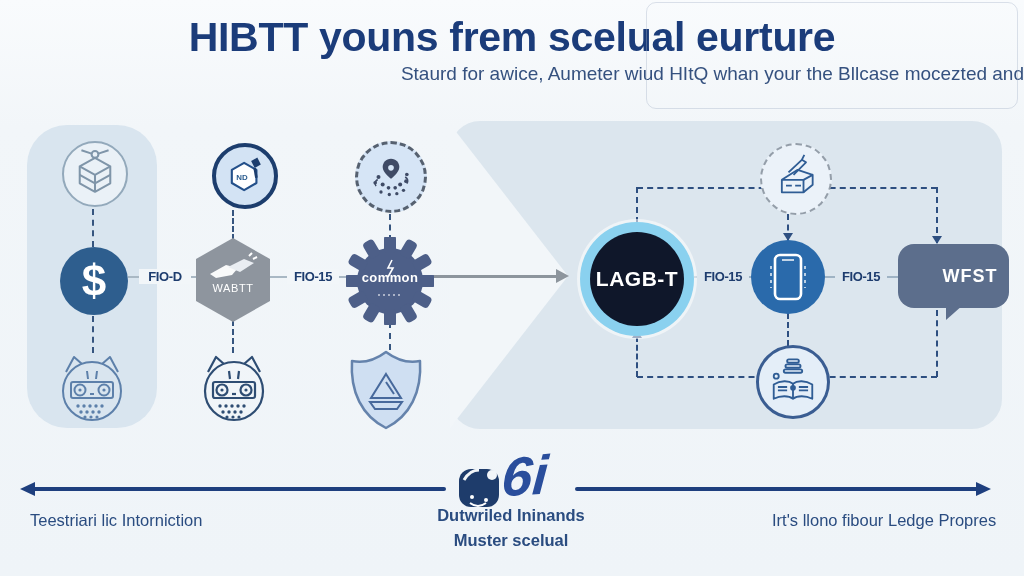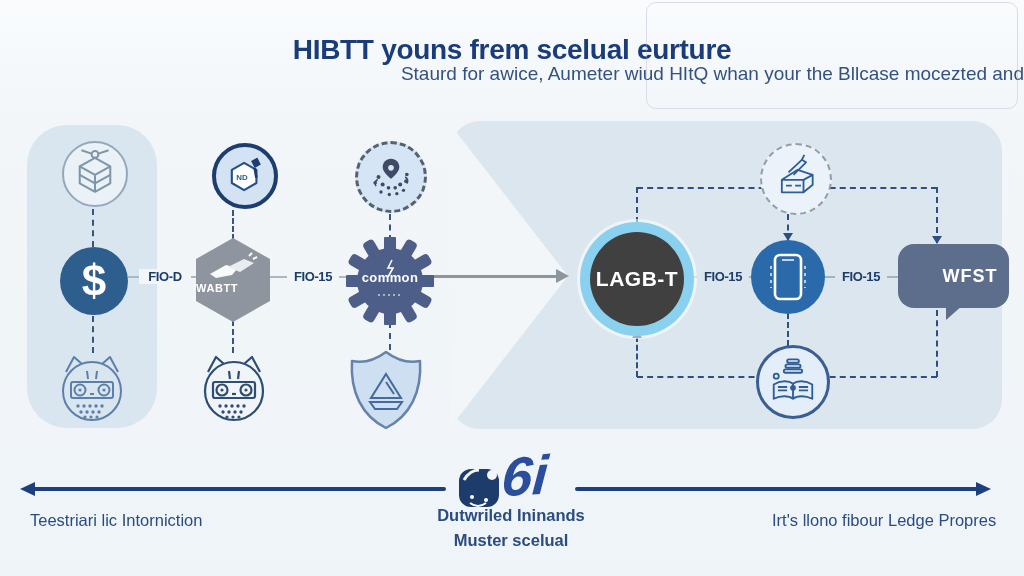--- a/index.html
+++ b/index.html
@@ -1,22 +1,22 @@
 <!DOCTYPE html>
 <html><head>
 <meta charset="utf-8">
 <style>
   html,body{margin:0;padding:0;}
   body{font-family:"Liberation Sans",sans-serif;background:#e8edf2;}
   #stage{position:relative;width:1024px;height:576px;overflow:hidden;
          background:linear-gradient(180deg,#f9fbfd 0%,#f2f6f9 22%,#eff4f8 100%);}
   .abs{position:absolute;}
   
-  .title{left:0;top:34px;width:1024px;text-align:center;color:#1b3c7a;
-         font-size:28px;font-weight:bold;letter-spacing:-0.3px;}
+  .title{left:0;top:14px;width:1024px;text-align:center;color:#1b3c7a;
+         font-size:41px;font-weight:bold;letter-spacing:-0.3px;}
   .sub{left:0;width:1024px;text-align:right;color:#35517f;font-size:19px;}
   .sub1{top:63px;} .sub2{top:89px;}
   
   .left-panel{left:27px;top:125px;width:130px;height:303px;border-radius:40px;background:#d9e5ef;}
   .right-panel{left:450px;top:121px;width:552px;height:308px;border-radius:30px;background:#dce6ee;}
   .wedge{left:450px;top:124px;width:0;height:0;border-top:152px solid transparent;
          border-bottom:152px solid transparent;border-left:118px solid #f2f6f9;}
   .tr-outline{left:646px;top:2px;width:370px;height:105px;border:1px solid rgba(165,180,200,.38);border-radius:10px;}
   
   .dash-v{width:0;border-left:2px dashed #36557f;}
@@ -32,30 +32,30 @@
   .cube-c{left:62px;top:141px;width:66px;height:66px;background:#eaf1f7;border:2px solid #93a9bb;}
   .badge-c{left:212px;top:143px;width:66px;height:66px;background:#d3e3f4;border:4px solid #1c3d6d;}
   .octo-c{left:355px;top:141px;width:72px;height:72px;background:#d6e5f6;border:3px dashed #566170;}
   .dollar-c{left:60px;top:247px;width:68px;height:68px;background:#2e5e8e;color:#fff;
             font-size:44px;font-weight:bold;}
   .house-c{left:760px;top:143px;width:72px;height:72px;background:#ebf2f9;border:2px dashed #949ea9;}
   .book-c{left:756px;top:345px;width:74px;height:74px;background:#e4eef8;border:3px solid #3a5d92;}
   .phone-c{left:751px;top:240px;width:74px;height:74px;background:#2a6aab;}
   .lagbt-ring{left:580px;top:222px;width:114px;height:114px;background:#8ad1ef;
               box-shadow:0 0 0 3px rgba(255,255,255,.55);}
-  .lagbt-core{width:94px;height:94px;background:#404040;border-radius:50%;display:flex;
+  .lagbt-core{width:94px;height:94px;background:#0f172a;border-radius:50%;display:flex;
               align-items:center;justify-content:center;color:#fff;font-size:21px;font-weight:bold;letter-spacing:.5px;}
   .wfst{left:898px;top:244px;width:78px;height:64px;border-radius:16px;background:#5c6e8c;
         display:flex;align-items:center;justify-content:center;color:#fff;font-size:18px;
         font-weight:bold;letter-spacing:1px;padding-left:33px;}
   .wfst-tail{left:946px;top:305px;width:0;height:0;border-left:17px solid #5c6e8c;border-bottom:15px solid transparent;}
   .gear-wrap{left:346px;top:237px;width:88px;height:88px;}
   .gear-label{left:346px;top:270px;width:88px;text-align:center;color:#fff;font-size:13px;font-weight:bold;letter-spacing:.4px;}
   .hex-wrap{left:196px;top:238px;width:74px;height:84px;}
-  .hex-label{left:196px;top:282px;width:74px;text-align:left;color:#fff;font-size:11px;font-weight:bold;letter-spacing:.6px;}
+  .hex-label{left:196px;top:282px;width:74px;text-align:center;color:#fff;font-size:11px;font-weight:normal;letter-spacing:.6px;}
   .cat1{left:54px;top:351px;color:#5d80aa;}
   .cat2{left:196px;top:351px;color:#2e4d73;}
   .shield-wrap{left:346px;top:348px;}
   
   .fio{top:269px;width:52px;text-align:center;color:#1d3c6e;font-size:13px;font-weight:bold;letter-spacing:-0.4px;}
   .fio.on-page{background:#f2f6f9;} .fio.on-panel{background:#dce6ee;}
   .hex-caption{left:152px;top:321px;width:164px;text-align:center;color:#27477f;font-size:18px;font-weight:bold;}
   
   .f-arrow{height:4px;background:#1e3f7e;top:487px;border-radius:2px;}
   .f-head-l{left:20px;top:482px;border-top:7px solid transparent;border-bottom:7px solid transparent;

